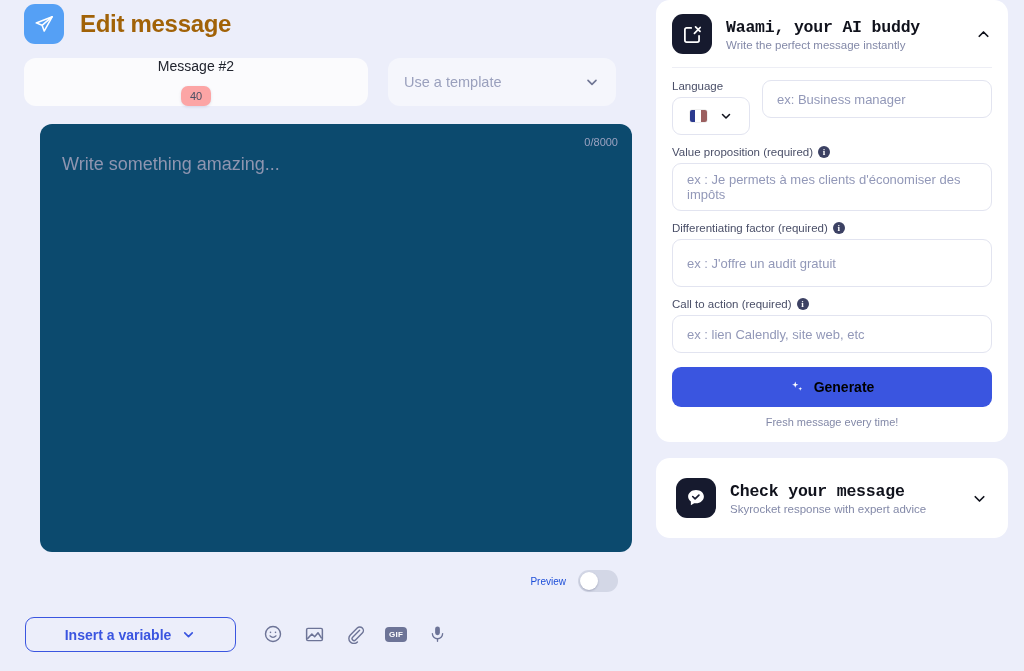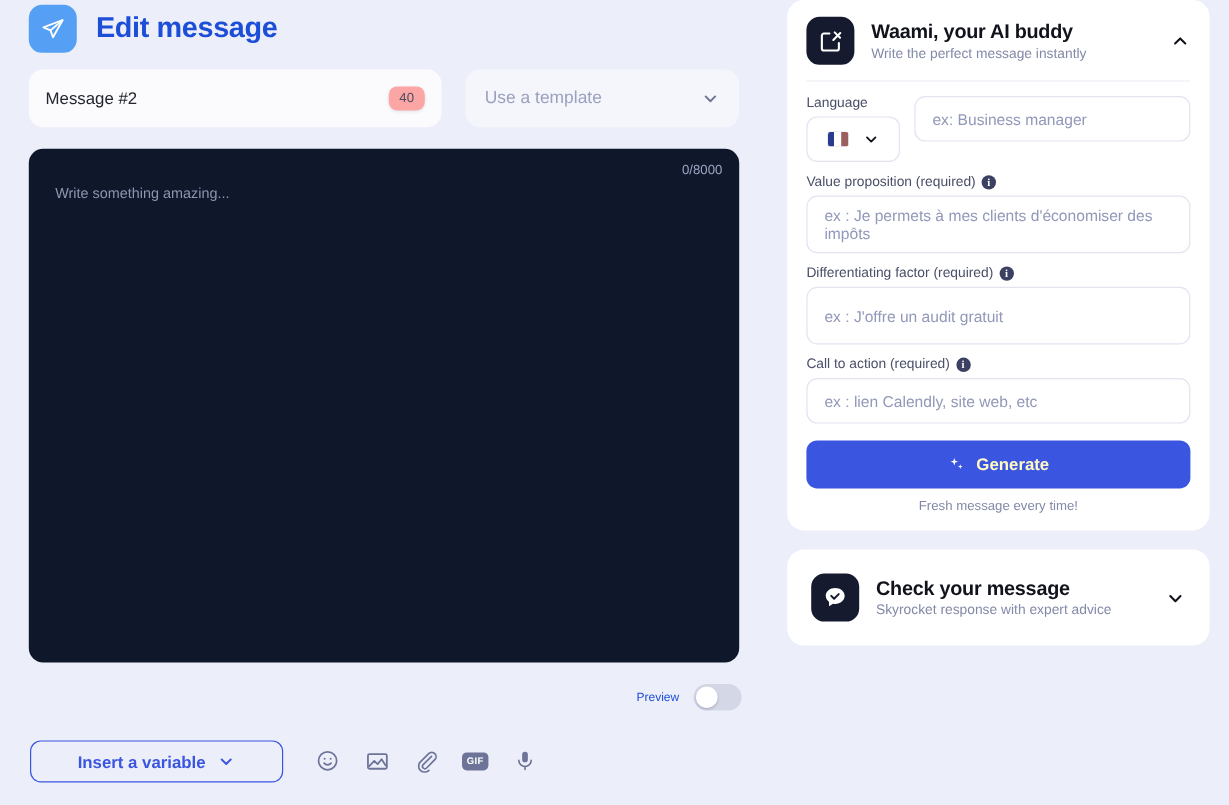--- a/index.html
+++ b/index.html
@@ -16,53 +16,53 @@
 
   .page-header {
     position: absolute; left: 24px; top: 4px;
     display: flex; align-items: center; gap: 16px;
   }
   .send-badge {
     width: 40px; height: 40px; border-radius: 11px;
     background: #55a0f5; display: flex; align-items: center; justify-content: center;
   }
   .page-title {
-    font-size: 24px; font-weight: bold; color: #1d4ed8; letter-spacing: -0.3px;
+    font-size: 24px; font-weight: bold; color: #a16207; letter-spacing: -0.3px;
   }
 
   .msgname-field {
     position: absolute; left: 24px; top: 58px; width: 344px; height: 48px;
     background: #fbfbfd; border-radius: 12px;
-    display: flex; align-items: center; padding: 0 14px;
+    display: flex; align-items: center; padding: 0 14px; flex-direction: column;
   }
   .msgname-text { font-size: 14px; color: #22252f; flex: 1; }
   .count-badge {
     background: #fca5a5; border-radius: 7px; padding: 4px 9px;
     font-size: 11px; color: #4b5063;
     box-shadow: 0 1px 3px rgba(60,64,110,0.14);
   }
 
   .template-select {
     position: absolute; left: 388px; top: 58px; width: 228px; height: 48px;
     background: #f5f6fc; border-radius: 12px;
     display: flex; align-items: center; padding: 0 16px;
   }
   .template-text { font-size: 14.5px; color: #9aa0bd; flex: 1; }
 
   .editor {
-    position: absolute; left: 24px; top: 124px; width: 592px; height: 428px;
-    background: #0f172a; border-radius: 12px;
+    position: absolute; left: 40px; top: 124px; width: 592px; height: 428px;
+    background: #0c4a6e; border-radius: 12px;
   }
   .editor-count {
     position: absolute; right: 14px; top: 12px;
     font-size: 11px; color: #9ba2c0;
   }
   .editor-placeholder {
     position: absolute; left: 22px; top: 30px;
-    font-size: 12px; color: #8f95b0;
+    font-size: 18px; color: #8f95b0;
   }
 
   .preview-row {
     position: absolute; right: 22px; top: 570px;
     display: flex; align-items: center; gap: 12px;
   }
   .preview-label { font-size: 10px; color: #1d4ed8; font-weight: 500; }
   .toggle {
     width: 40px; height: 22px; border-radius: 11px; background: #d3d7e6;
     position: relative;
@@ -101,21 +101,21 @@
     background: #ffffff; border-radius: 14px; margin: 0 16px 12px 16px;
   }
   .card-head {
     display: flex; align-items: center; gap: 14px; padding: 14px 16px 13px 16px;
   }
   .card-ic {
     width: 40px; height: 40px; border-radius: 11px; background: #161a2e;
     display: flex; align-items: center; justify-content: center; flex-shrink: 0;
   }
   .card-titles { flex: 1; }
-  .card-title { font-size: 16.5px; font-weight: bold; color: #10121c; letter-spacing: -0.2px; }
+  .card-title { font-size: 16.5px; font-weight: bold; color: #10121c; letter-spacing: -0.2px; font-family: Liberation Mono, monospace; }
   .card-sub { font-size: 11.5px; color: #8389a8; margin-top: 2px; }
 
   .card-body { padding: 0 16px 14px 16px; }
   .divider { height: 1px; background: #edeef5; margin: 0 16px; }
 
   .field-label {
     font-size: 11.5px; color: #4a4f68; margin-bottom: 5px;
     display: flex; align-items: center; gap: 5px;
   }
   .info-dot {
@@ -143,21 +143,21 @@
     display: flex; align-items: center; padding: 0 14px;
   }
   .inp.h38 { height: 38px; }
   .inp.tall { height: 48px; }
   .field-block { margin-top: 11px; }
 
   .gen-btn {
     margin-top: 14px; height: 40px; background: #3a55e0; border-radius: 9px;
     display: flex; align-items: center; justify-content: center; gap: 9px;
   }
-  .gen-label { color: #fef9c3; font-size: 14px; font-weight: bold; }
+  .gen-label { color: #000000; font-size: 14px; font-weight: bold; }
   .gen-note {
     text-align: center; font-size: 11px; color: #8389a8; margin-top: 9px;
   }
   .chev { flex-shrink: 0; }
 </style>
 </head>
 <body>
 
 <div class="app">
 

